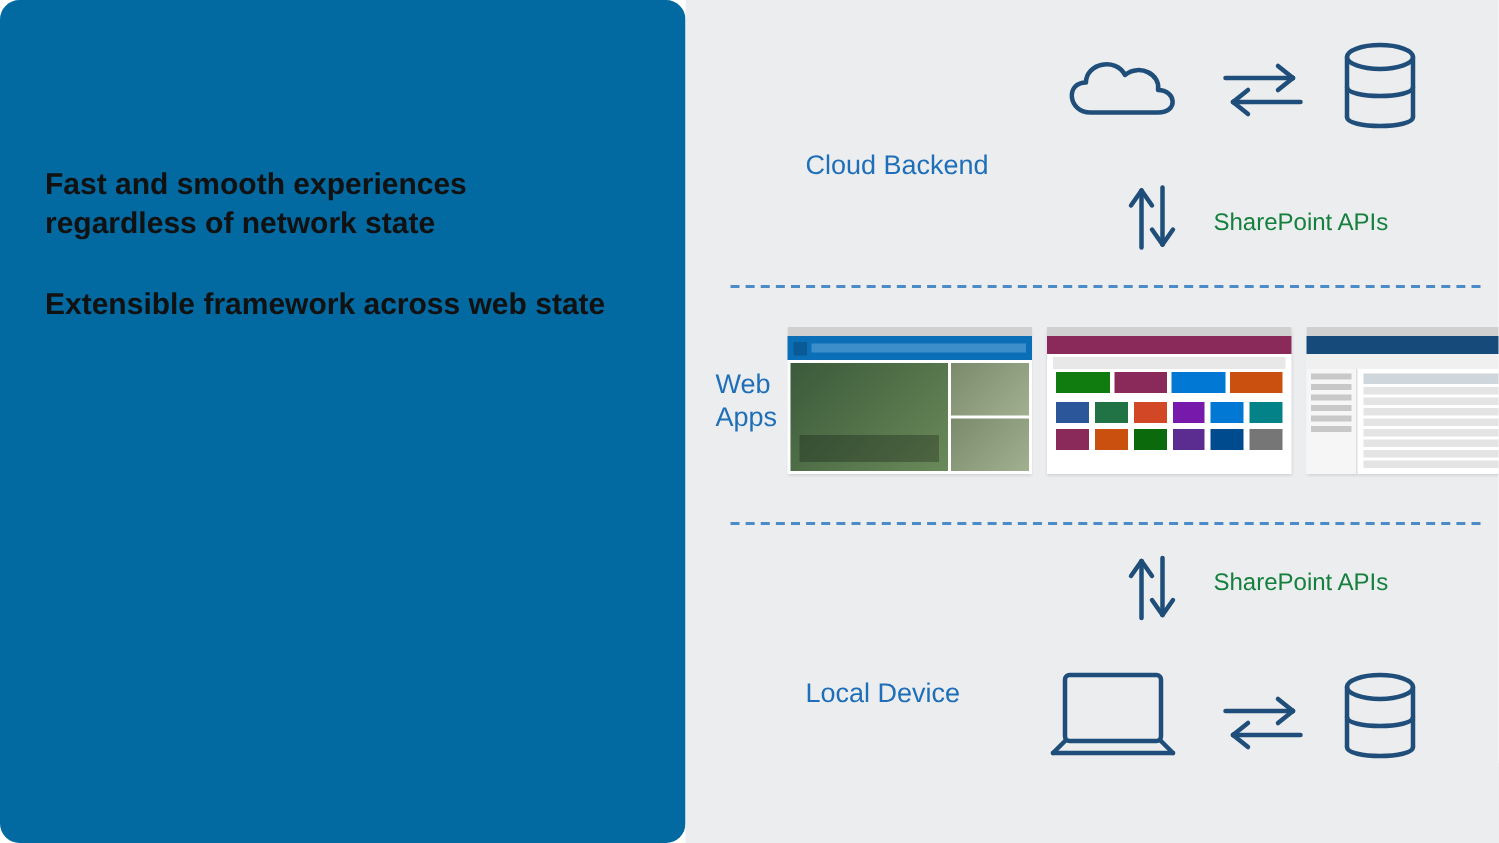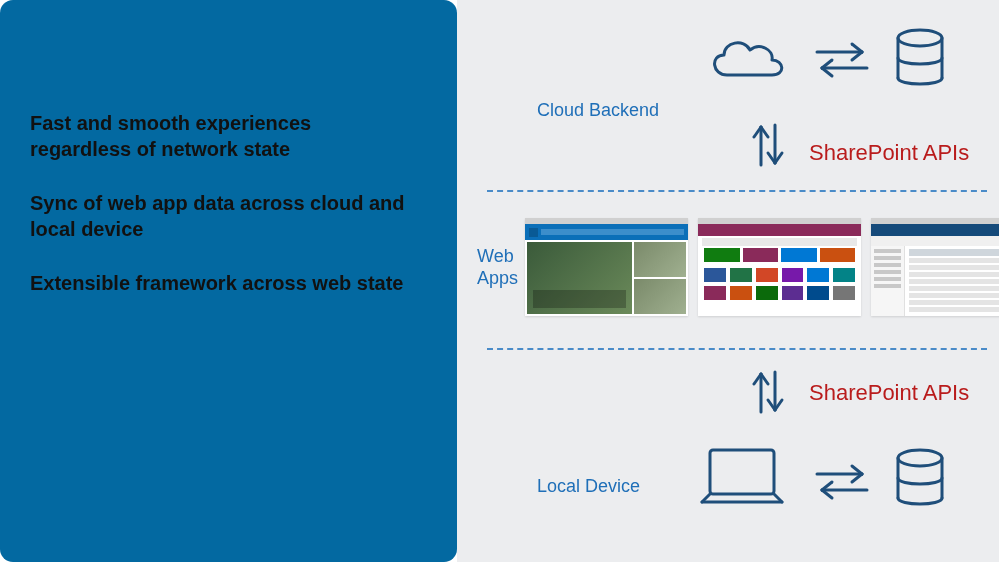--- a/index.html
+++ b/index.html
@@ -24,22 +24,22 @@
     position: relative;
   }
   .section-label {
     position: absolute;
     color: #1f6fb8;
     font-size: 18px;
     font-weight: 400;
   }
   .api-label {
     position: absolute;
-    color: #b91c1c;
-    font-size: 22px;
+    color: #15803d;
+    font-size: 16px;
     font-weight: 400;
   }
   .divider {
     position: absolute;
     left: 30px;
     right: 12px;
     border-top: 2px dashed #4a8bc8;
     height: 0;
   }
   .icon { position: absolute; stroke: #1f4e7a; fill: none; stroke-width: 3; stroke-linecap: round; stroke-linejoin: round; }
@@ -87,21 +87,20 @@
   .t3 .list div{ height:5px; background:#e4e4e4;}
   .t3 .list div:nth-child(1){ height:7px; background:#cfd6dc;}
 </style>
 </head>
 <body>
 
 <div class="page">
 
   <div class="left">
     <p>Fast and smooth experiences regardless of network state</p>
-    <p>Sync of web app data across cloud and local device</p>
     <p>Extensible framework across web state</p>
   </div>
 
   <div class="right">
 
     <svg class="icon" style="left:245px; top:30px; width:90px; height:60px;" viewBox="0 0 90 60">
       <path d="M25 45 C10 45 8 25 22 25 C22 12 42 8 48 20 C58 12 72 20 70 30 C82 30 84 45 70 45 Z"></path>
     </svg>
     <svg class="icon" style="left:350px; top:38px; width:70px; height:44px;" viewBox="0 0 70 44">
       <path d="M10 14 L55 14"></path>
@@ -204,21 +203,21 @@
 
     <svg class="icon" style="left:290px; top:362px; width:40px; height:60px;" viewBox="0 0 40 60">
       <path d="M14 50 V12"></path>
         <path d="M14 12 L7 22"></path>
         <path d="M14 12 L21 22"></path>
       <path d="M28 10 V48"></path>
         <path d="M28 48 L21 38"></path>
         <path d="M28 48 L35 38"></path>
     </svg>
     <span class="api-label" style="left:352px; top:380px;">SharePoint APIs</span>
-    <span class="section-label" style="left:80px; top:476px;">Local Device</span>
+    <span class="section-label" style="left:80px; top:452px;">Local Device</span>
 
     <svg class="icon" style="left:235px; top:442px; width:100px; height:76px;" viewBox="0 0 100 76">
       <rect x="18" y="8" width="64" height="44" rx="3"></rect>
       <path d="M10 60 H90"></path>
       <path d="M18 52 L10 60"></path>
         <path d="M82 52 L90 60"></path>
     </svg>
     <svg class="icon" style="left:350px; top:460px; width:70px; height:44px;" viewBox="0 0 70 44">
       <path d="M10 14 L55 14"></path>
         <path d="M55 14 L45 6"></path>

